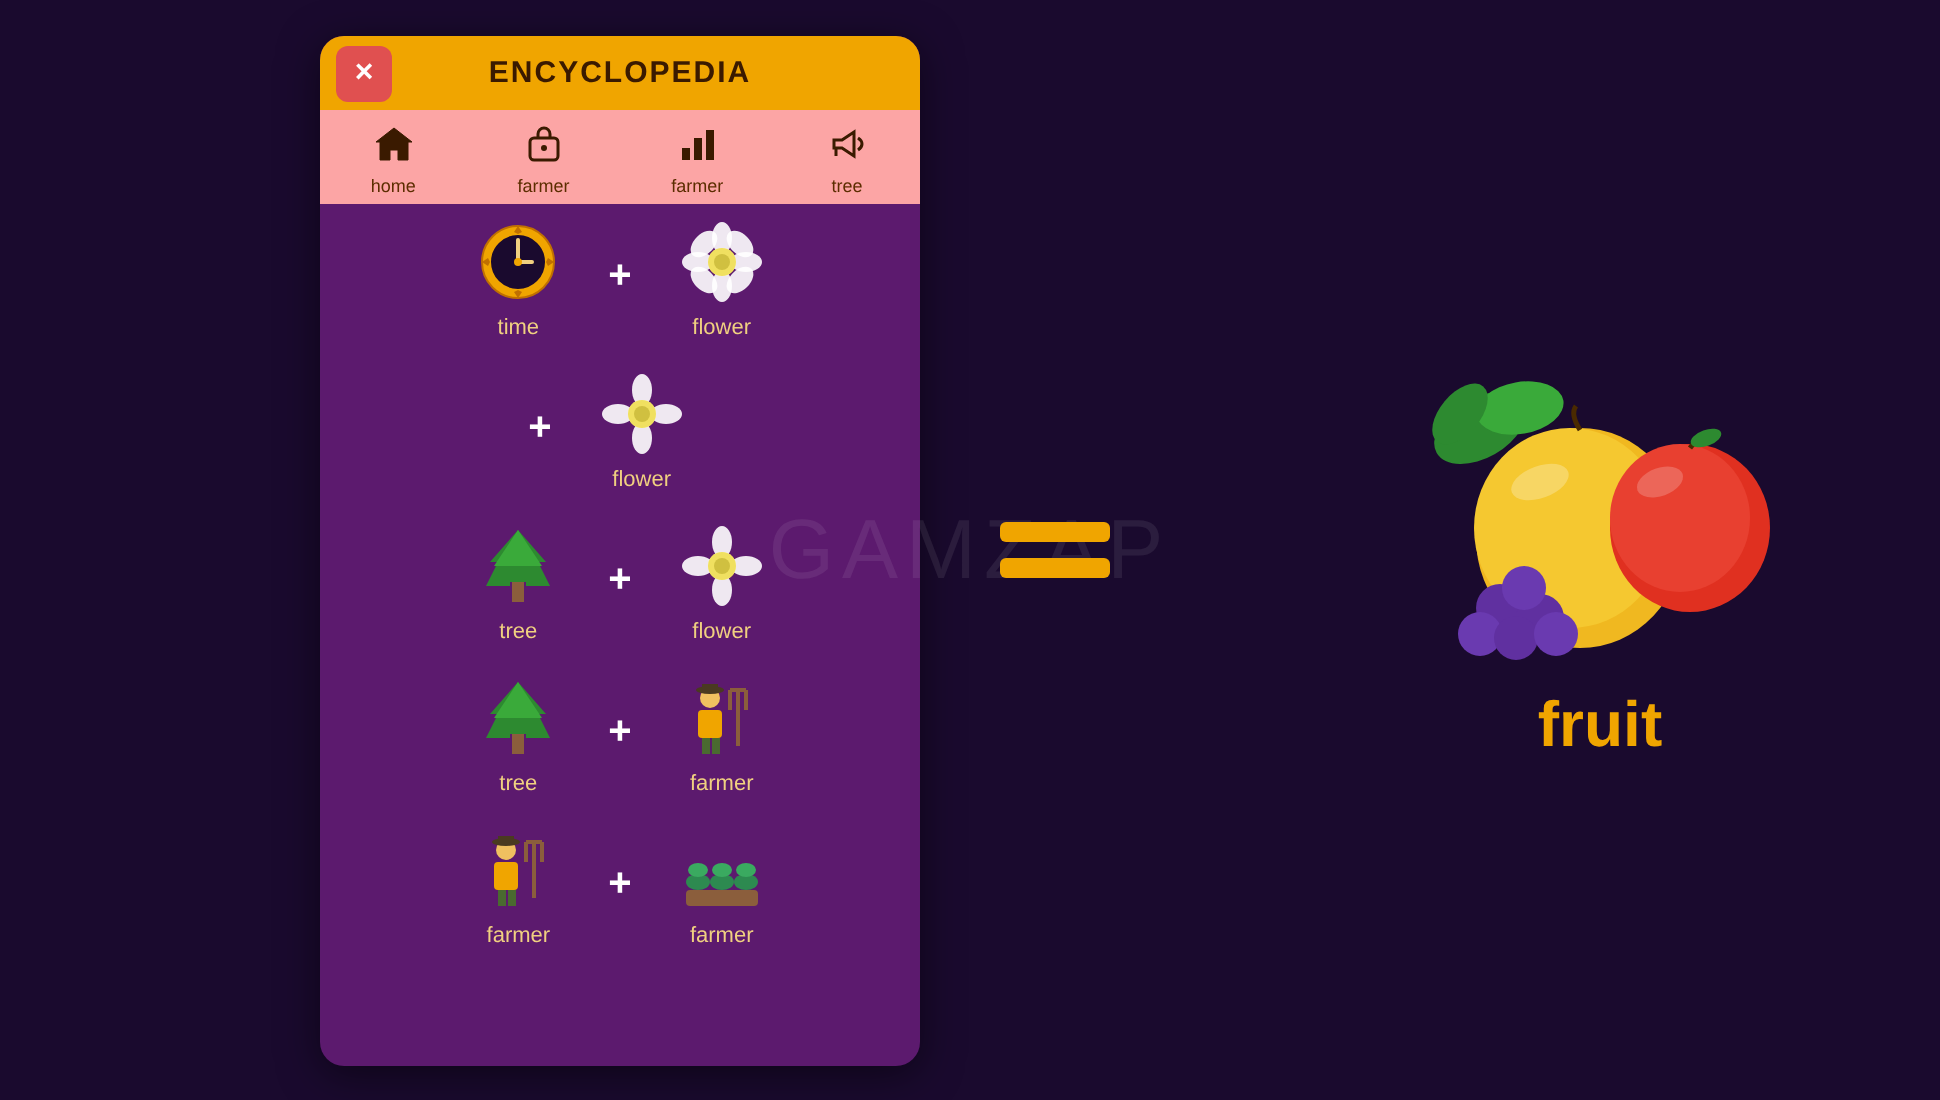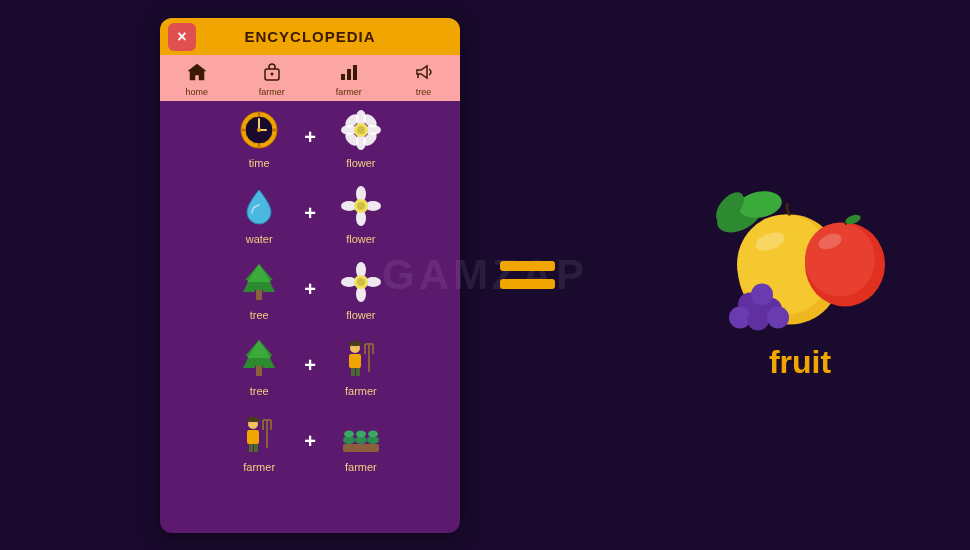--- a/index.html
+++ b/index.html
@@ -195,21 +195,21 @@
       margin-top: 0;
     }
 
     
     .watermark {
       position: absolute;
       left: 50%;
       top: 50%;
       transform: translate(-50%, -50%);
       font-size: 42px;
-      font-weight: bold;
+      font-weight: normal;
       color: rgba(255,255,255,0.08);
       letter-spacing: 4px;
       pointer-events: none;
       white-space: nowrap;
     }
   </style>
 </head>
 <body>
 
 <div class="encyclopedia-panel">
@@ -299,30 +299,20 @@
             <ellipse cx="31" cy="31" rx="5" ry="8" fill="white" opacity="0.9" transform="rotate(45 31 31)"></ellipse>
             <circle cx="22" cy="22" r="7" fill="#f0e060"></circle>
             <circle cx="22" cy="22" r="4" fill="#d0c040"></circle>
           </svg>
         </div>
         <div class="combo-label">flower</div>
       </div>
     </div>
 
     <div class="combo-row">
-      <div class="combo-item">
-        <div class="combo-icon">
-
-          <svg viewBox="0 0 44 44" fill="none">
-            <path d="M22 6 C22 6 10 20 10 28 a12 12 0 0 0 24 0 C34 20 22 6 22 6z" fill="#4ab8e0" stroke="#2a88b0" stroke-width="1"></path>
-            <path d="M15 29 C15 25 18 22 22 21" stroke="white" stroke-width="1.5" stroke-linecap="round" opacity="0.6"></path>
-          </svg>
-        </div>
-        <div class="combo-label">water</div>
-      </div>
       <div class="plus-sign">+</div>
       <div class="combo-item">
         <div class="combo-icon">
           <svg viewBox="0 0 44 44" fill="none">
             <circle cx="22" cy="22" r="7" fill="#f0e060"></circle>
             <ellipse cx="22" cy="10" rx="5" ry="8" fill="white" opacity="0.9"></ellipse>
             <ellipse cx="22" cy="34" rx="5" ry="8" fill="white" opacity="0.9"></ellipse>
             <ellipse cx="10" cy="22" rx="8" ry="5" fill="white" opacity="0.9"></ellipse>
             <ellipse cx="34" cy="22" rx="8" ry="5" fill="white" opacity="0.9"></ellipse>
             <circle cx="22" cy="22" r="7" fill="#f0e060"></circle>

